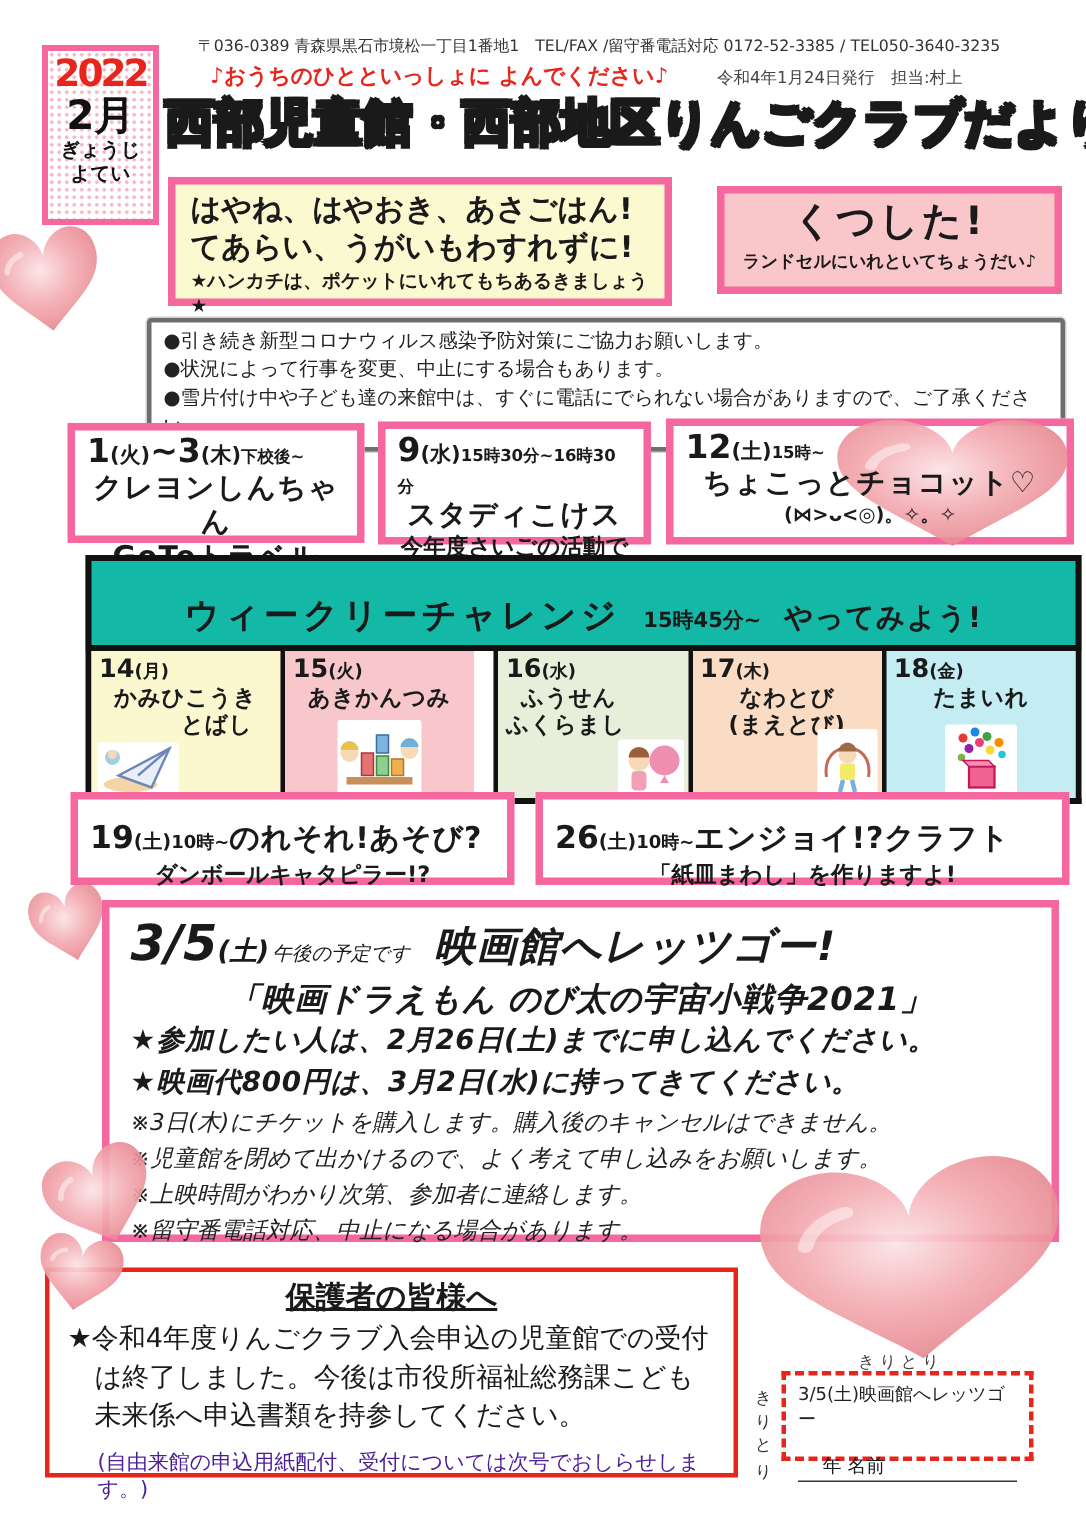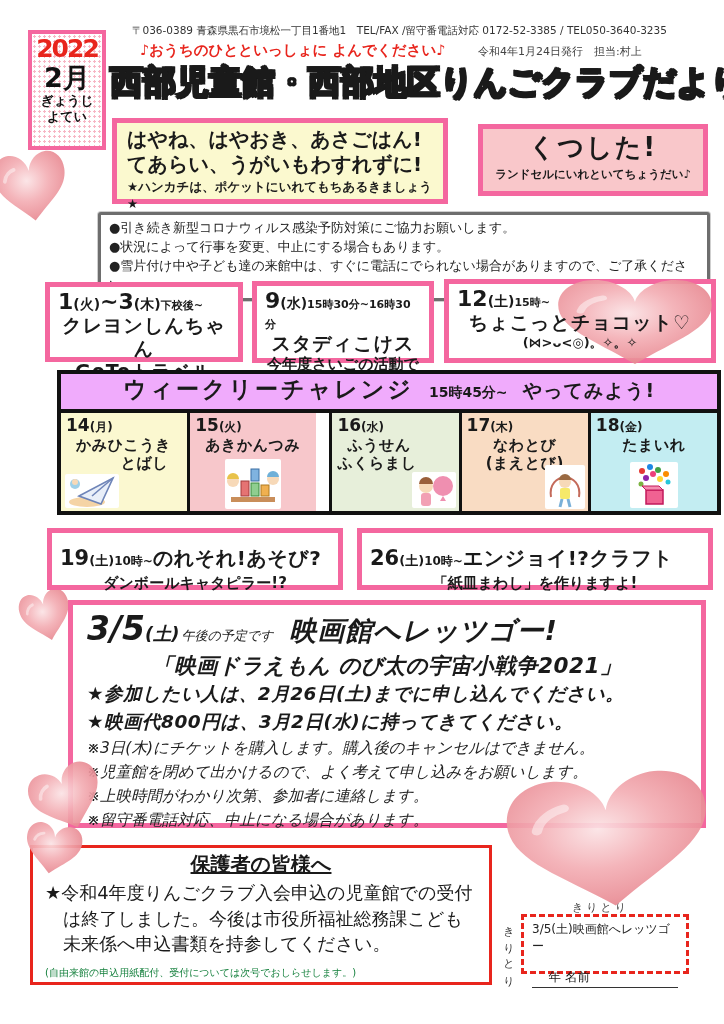--- a/index.html
+++ b/index.html
@@ -49,21 +49,21 @@
   .ev-wd { font-size:14px; font-weight:bold; }
   .ev-time { font-size:11px; font-weight:bold; }
   .ev-l1 { font-size:19px; font-weight:bold; text-align:center; line-height:1.2; letter-spacing:1px; }
   .ev-l2 { font-size:15px; font-weight:bold; text-align:center; line-height:1.25; }
   .ev-l2s { font-size:13px; font-weight:bold; text-align:center; }
   .ev-c .ev-txt { position:relative; z-index:2; }
   .heart-in-c { position:absolute; right:-4px; top:-8px; width:160px; height:92px; z-index:1; }
 
   
   .wk { position:absolute; left:57px; top:370px; width:664px; }
-  .wk-head { border:4px solid #111; background:#f0abfc; text-align:center; padding:0 0 4px; }
+  .wk-head { border:4px solid #111; background:#14b8a6; text-align:center; padding:21px 0 4px; }
   .wk-title { font-size:23px; font-weight:bold; letter-spacing:3px; }
   .wk-time { font-size:14px; font-weight:bold; margin:0 10px; }
   .wk-cta { font-size:19px; font-weight:bold; letter-spacing:1px; }
   .wk-row { display:flex; border:4px solid #111; border-top:none; height:102px; }
   .wcell { flex:1; position:relative; padding:2px 5px; }
   .wcell + .wcell { border-left:3px solid #111; }
   .wd-date { font-size:17px; font-weight:bold; }
   .wd-wd { font-size:12px; font-weight:bold; }
   .wd-l { font-size:15px; font-weight:bold; line-height:1.2; letter-spacing:0.5px; }
   .wd-l.ind { padding-left:10px; }
@@ -97,21 +97,21 @@
   .mv-title { font-size:27px; font-weight:bold; margin-left:16px; letter-spacing:1px; }
   .mv-film { font-size:21.5px; font-weight:bold; text-align:center; margin-top:2px; letter-spacing:0.5px; }
   .mv-point { font-size:18.5px; font-weight:bold; line-height:1.5; letter-spacing:0.5px; }
   .mv-notes { font-size:15.5px; line-height:1.55; color:#222; }
 
   
   .guard { position:absolute; left:30px; top:845px; width:462px; height:140px;
            border:3px solid #e8251d; background:transparent; padding:3px 12px; }
   .guard-title { font-size:20px; font-weight:bold; text-align:center; text-decoration:underline; }
   .guard-body { font-size:18px; line-height:1.42; margin-top:2px; text-indent:-1em; padding-left:1em; }
-  .guard-foot { font-size:10px; margin-top:9px; color:#15803d; }
+  .guard-foot { font-size:14px; margin-top:9px; color:#4c1d95;margin-left:20px; }
 
   
   .slip-top { position:absolute; left:572px; top:900px; font-size:11px; color:#444; letter-spacing:3px; }
   .slip-side { position:absolute; left:500px; top:918px; font-size:11px; color:#333;
                writing-mode:vertical-rl; letter-spacing:4px; }
   .slip { position:absolute; left:521px; top:914px; width:168px; height:60px;
           border:3px dashed #e8251d; padding:4px 8px 0; background:transparent; }
   .slip-ev { font-size:12px; color:#222; }
   .slip-name { font-size:12.5px; border-bottom:1.5px solid #333; margin-top:14px; padding:0 0 1px 4px; }
 

